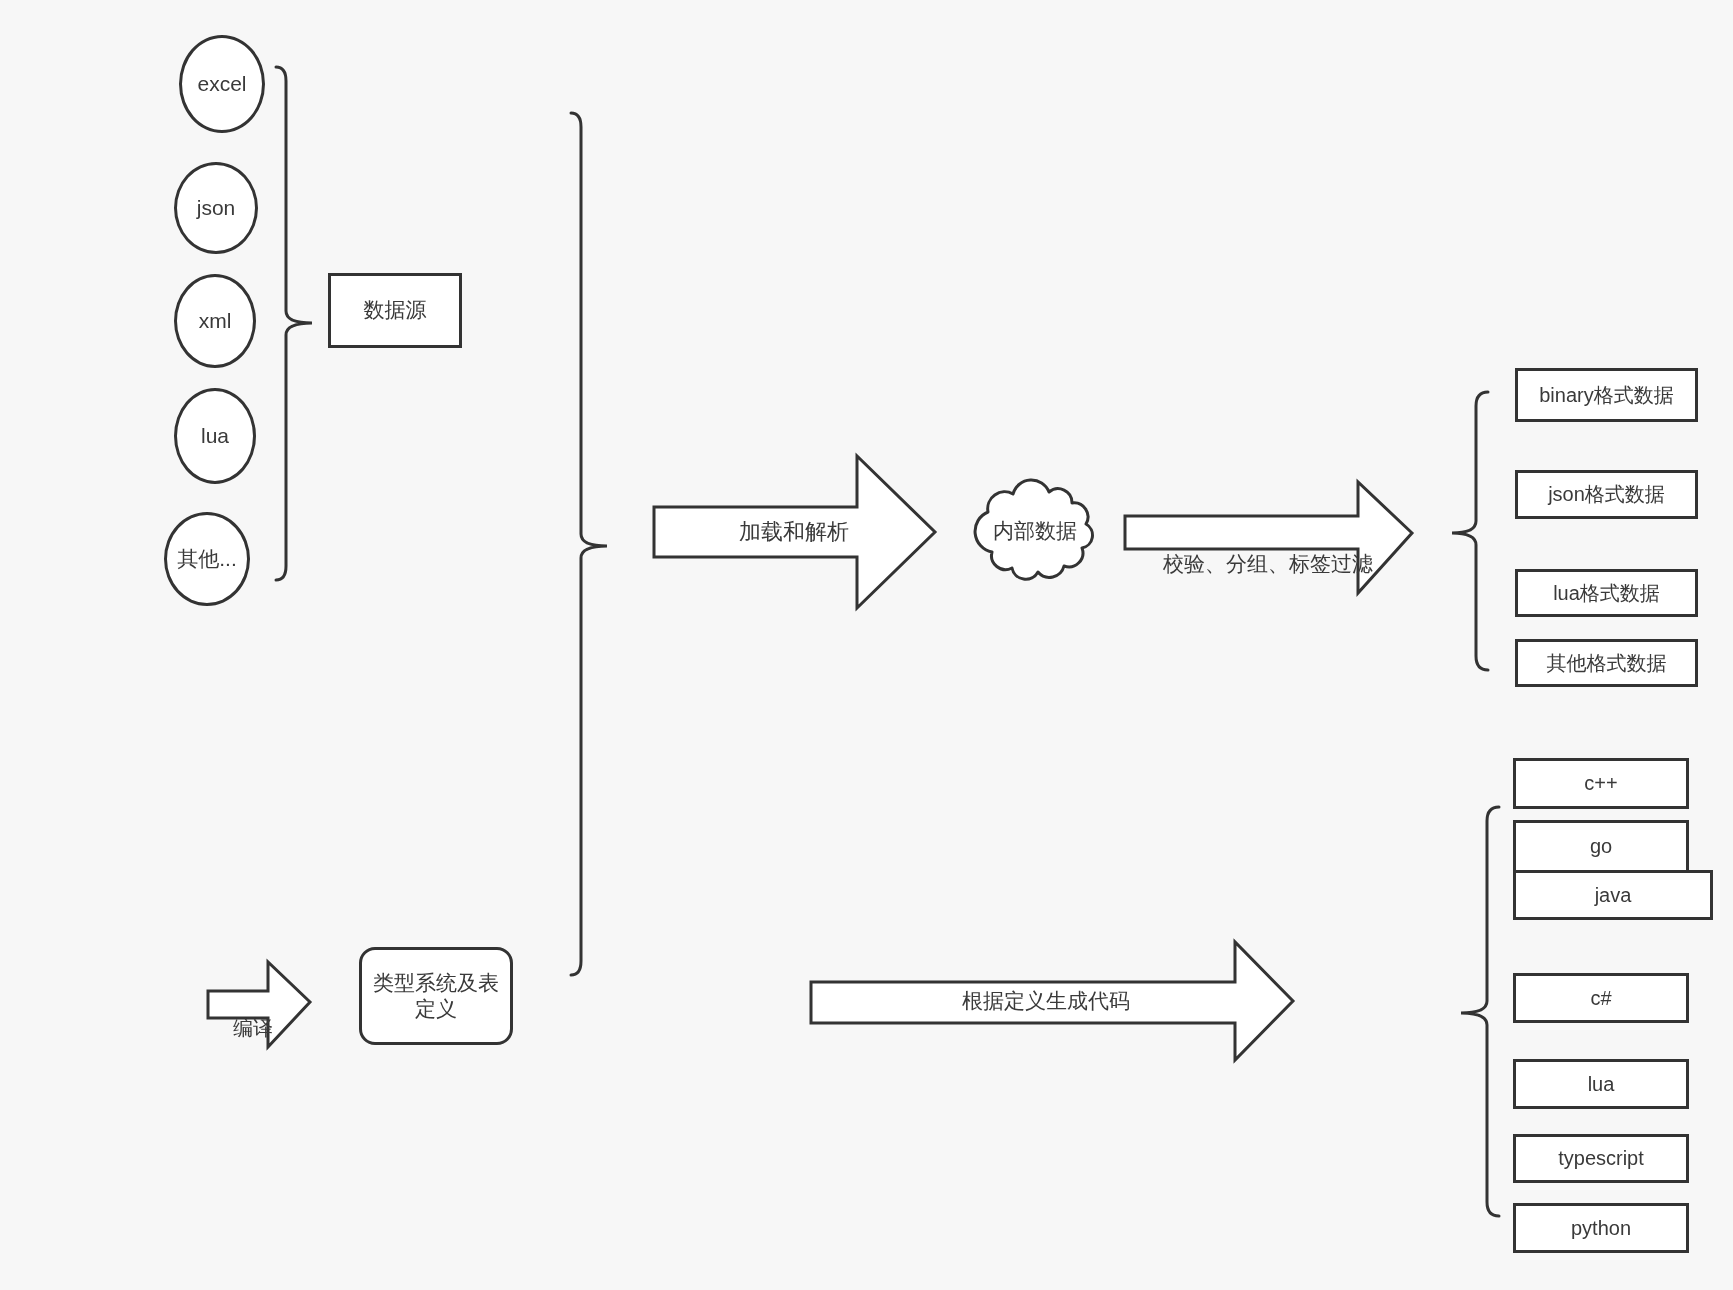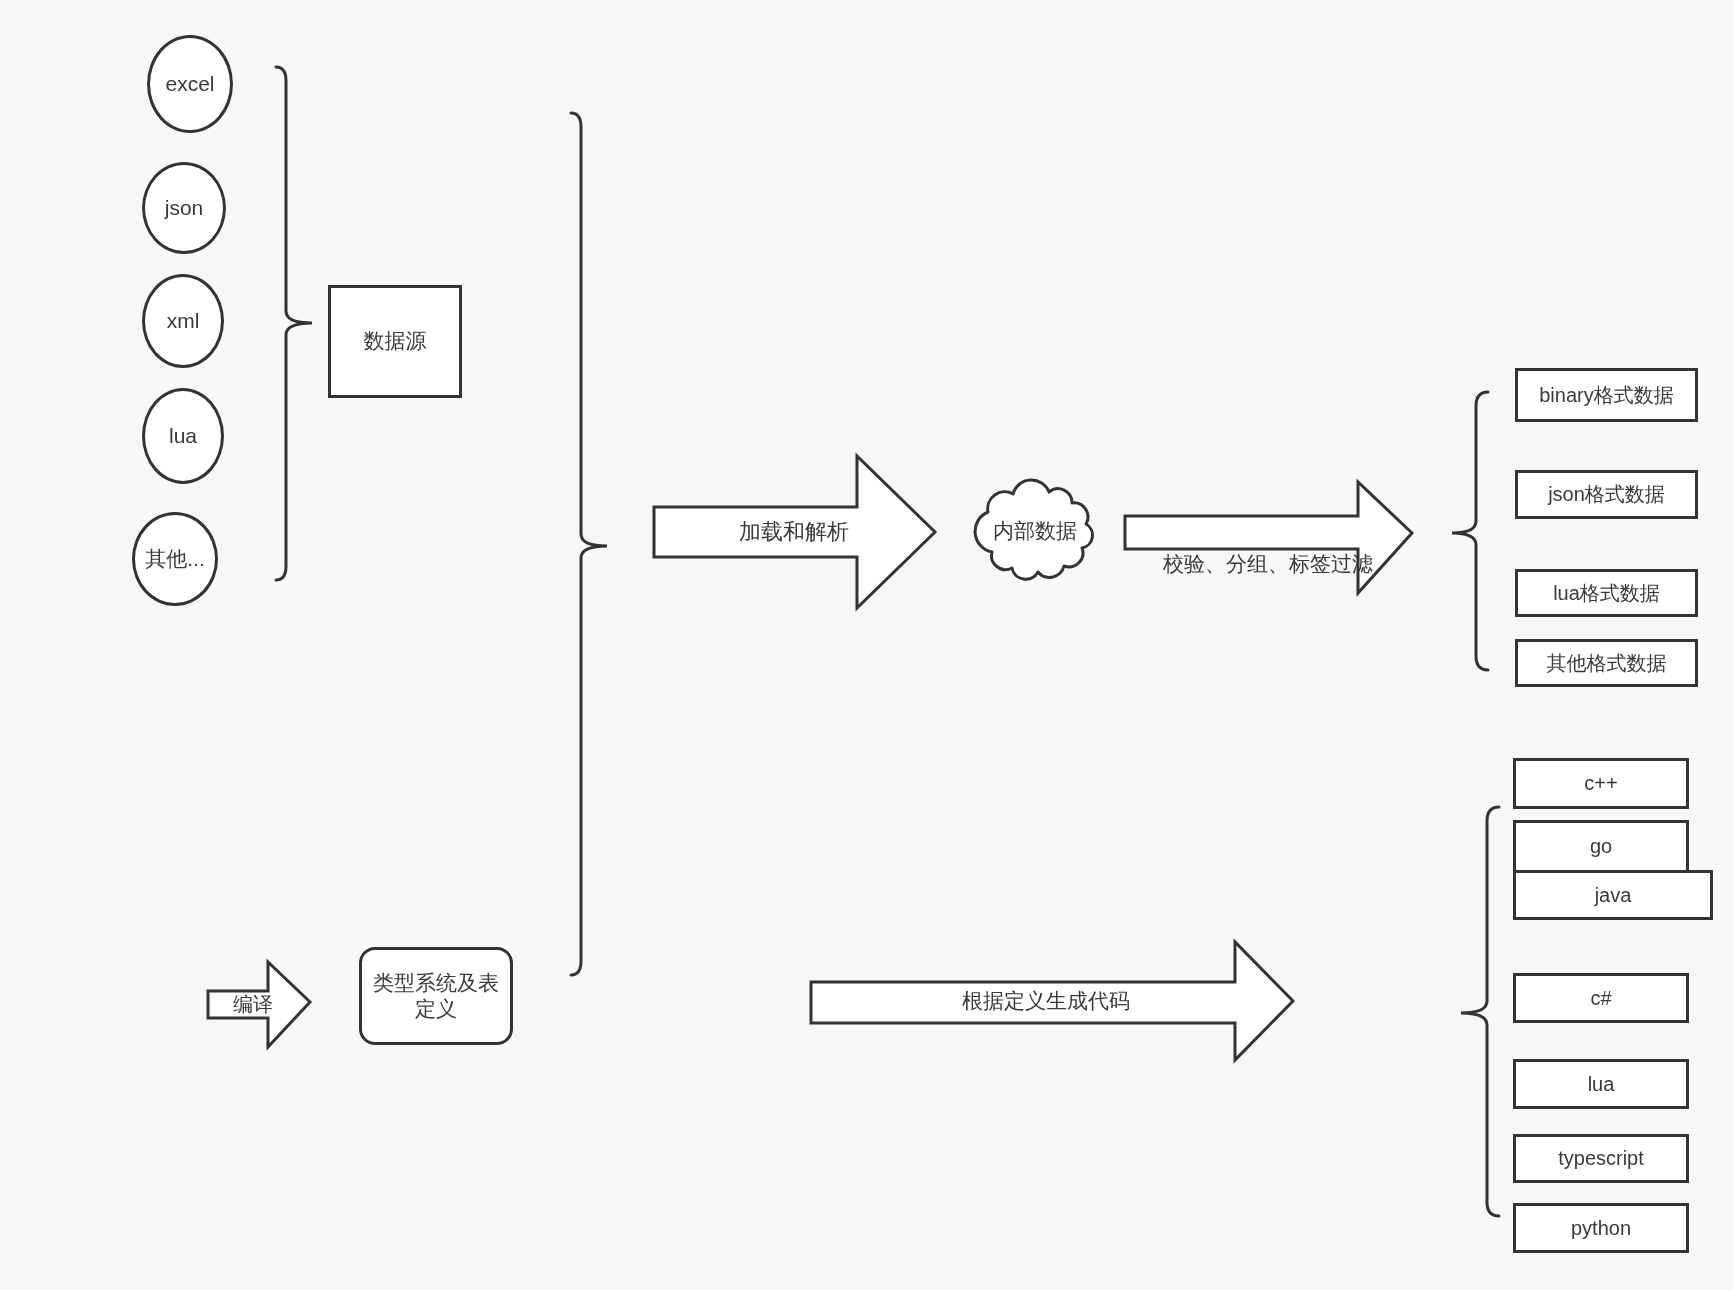--- a/index.html
+++ b/index.html
@@ -11,28 +11,28 @@
     font-family:"Liberation Sans","DejaVu Sans",sans-serif; color:var(--text);
     overflow:hidden;
   }
   #shapes{position:absolute;left:0;top:0;}
   .node{
     position:absolute; box-sizing:border-box; background:var(--fill);
     border:3px solid var(--stroke); display:flex; align-items:center;
     justify-content:center; text-align:center; color:var(--text);
     line-height:1.25;
   }
-  .ellipse{border-radius:50%; font-size:21px;}
+  .ellipse{border-radius:50%; font-size:21px;margin-left:32px;}
   .rect{font-size:20px;}
   .rounded{border-radius:16px;}
   .arrow-label{
     position:absolute; transform:translate(-50%,-50%); white-space:nowrap;
     color:var(--text); z-index:3;
   }
-  .f20{font-size:20px;} .f21{font-size:21px;} .f22{font-size:22px;}
+  .f20{font-size:20px;margin-top:24px;} .f21{font-size:21px;} .f22{font-size:22px;}
 </style>
 </head>
 <body>
 
 <div id="canvas">
 
   <svg id="shapes" width="1733" height="1290" viewBox="0 0 1733 1290">
 
     <path d="M276,67 Q286,67 286,81 V311 Q286,323 312,323 Q286,323 286,335 V566 Q286,580 276,580" fill="none" stroke="#333333" stroke-width="3" stroke-linecap="round"></path>
 
@@ -55,21 +55,21 @@
 
     <path d="M1499,807 Q1487,807 1487,821 V1001 Q1487,1013 1461,1013 Q1487,1013 1487,1025 V1202 Q1487,1216 1499,1216" fill="none" stroke="#333333" stroke-width="3" stroke-linecap="round"></path>
   </svg>
 
   <div class="node ellipse" style="left:147px;top:35px;width:86px;height:98px;">excel</div>
   <div class="node ellipse" style="left:142px;top:162px;width:84px;height:92px;">json</div>
   <div class="node ellipse" style="left:142px;top:274px;width:82px;height:94px;">xml</div>
   <div class="node ellipse" style="left:142px;top:388px;width:82px;height:96px;">lua</div>
   <div class="node ellipse" style="left:132px;top:512px;width:86px;height:94px;">其他...</div>
 
-  <div class="node f21" style="left:328px;top:273px;width:134px;height:113px;margin-top:12px;">数据源</div>
+  <div class="node f21" style="left:328px;top:273px;width:134px;height:75px;">数据源</div>
 
   <div class="arrow-label f22" style="left:794px;top:532px;">加载和解析</div>
   <div class="arrow-label f21" style="left:1035px;top:531px;">内部数据</div>
   <div class="arrow-label f21" style="left:1268px;top:564px;">校验、分组、标签过滤</div>
 
   <div class="node rect" style="left:1515px;top:470px;width:183px;height:49px;">json格式数据</div>
   <div class="node rect" style="left:1515px;top:368px;width:183px;height:54px;">binary格式数据</div>
   <div class="node rect" style="left:1515px;top:569px;width:183px;height:48px;">lua格式数据</div>
   <div class="node rect" style="left:1515px;top:639px;width:183px;height:48px;">其他格式数据</div>
 

